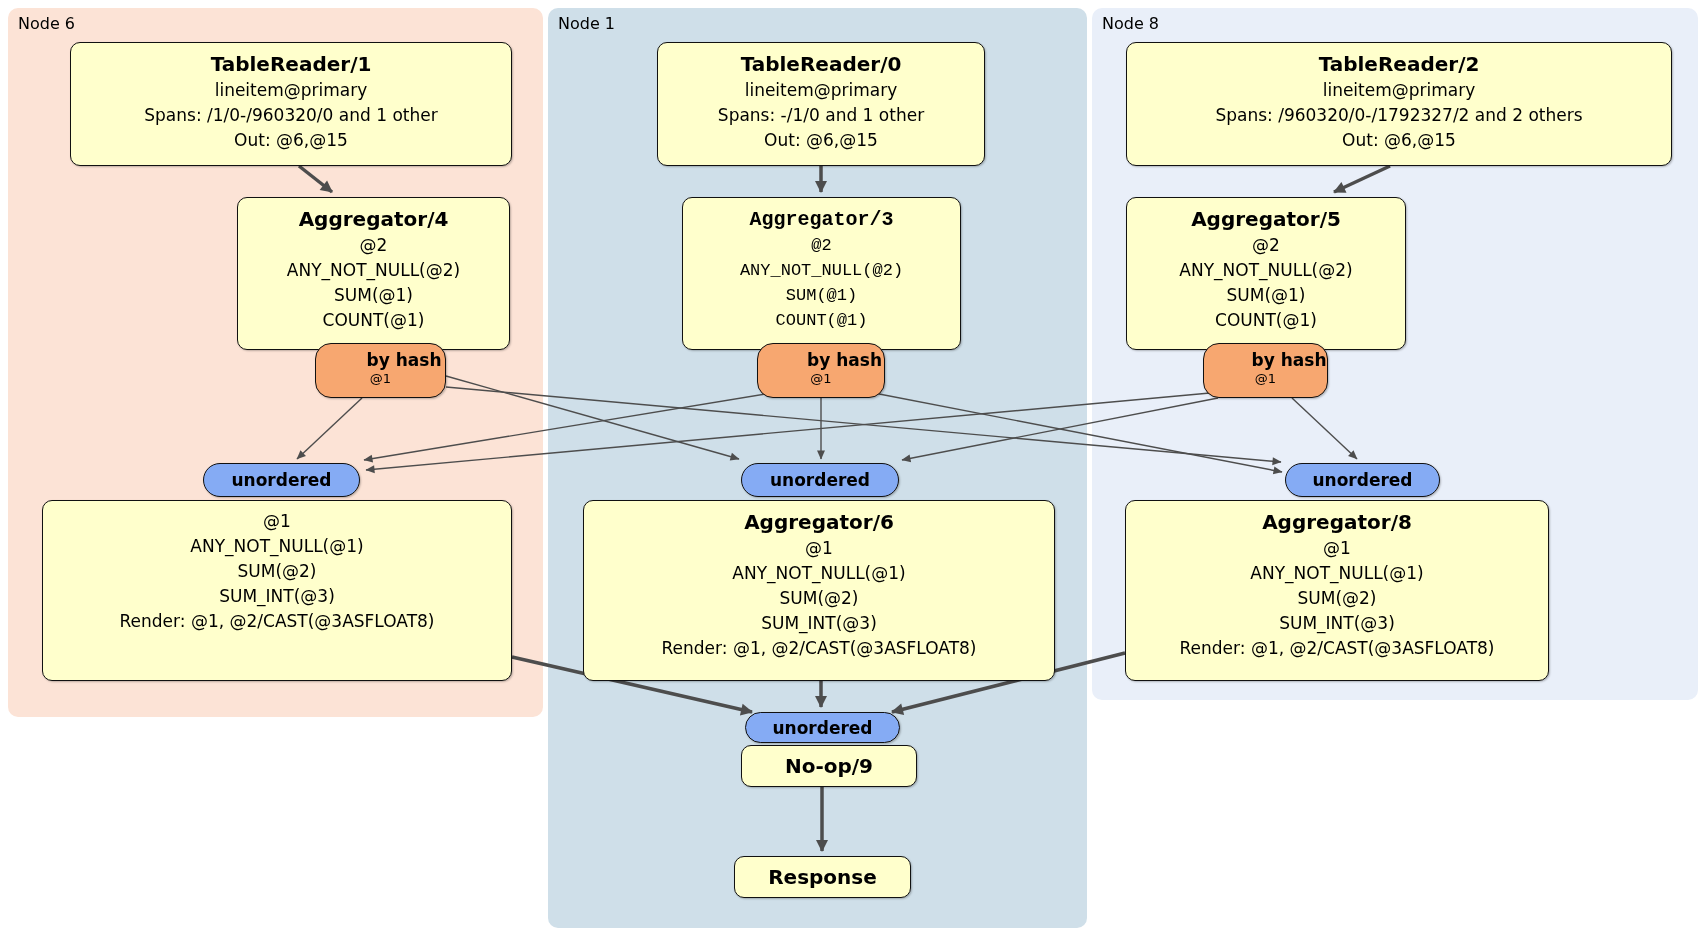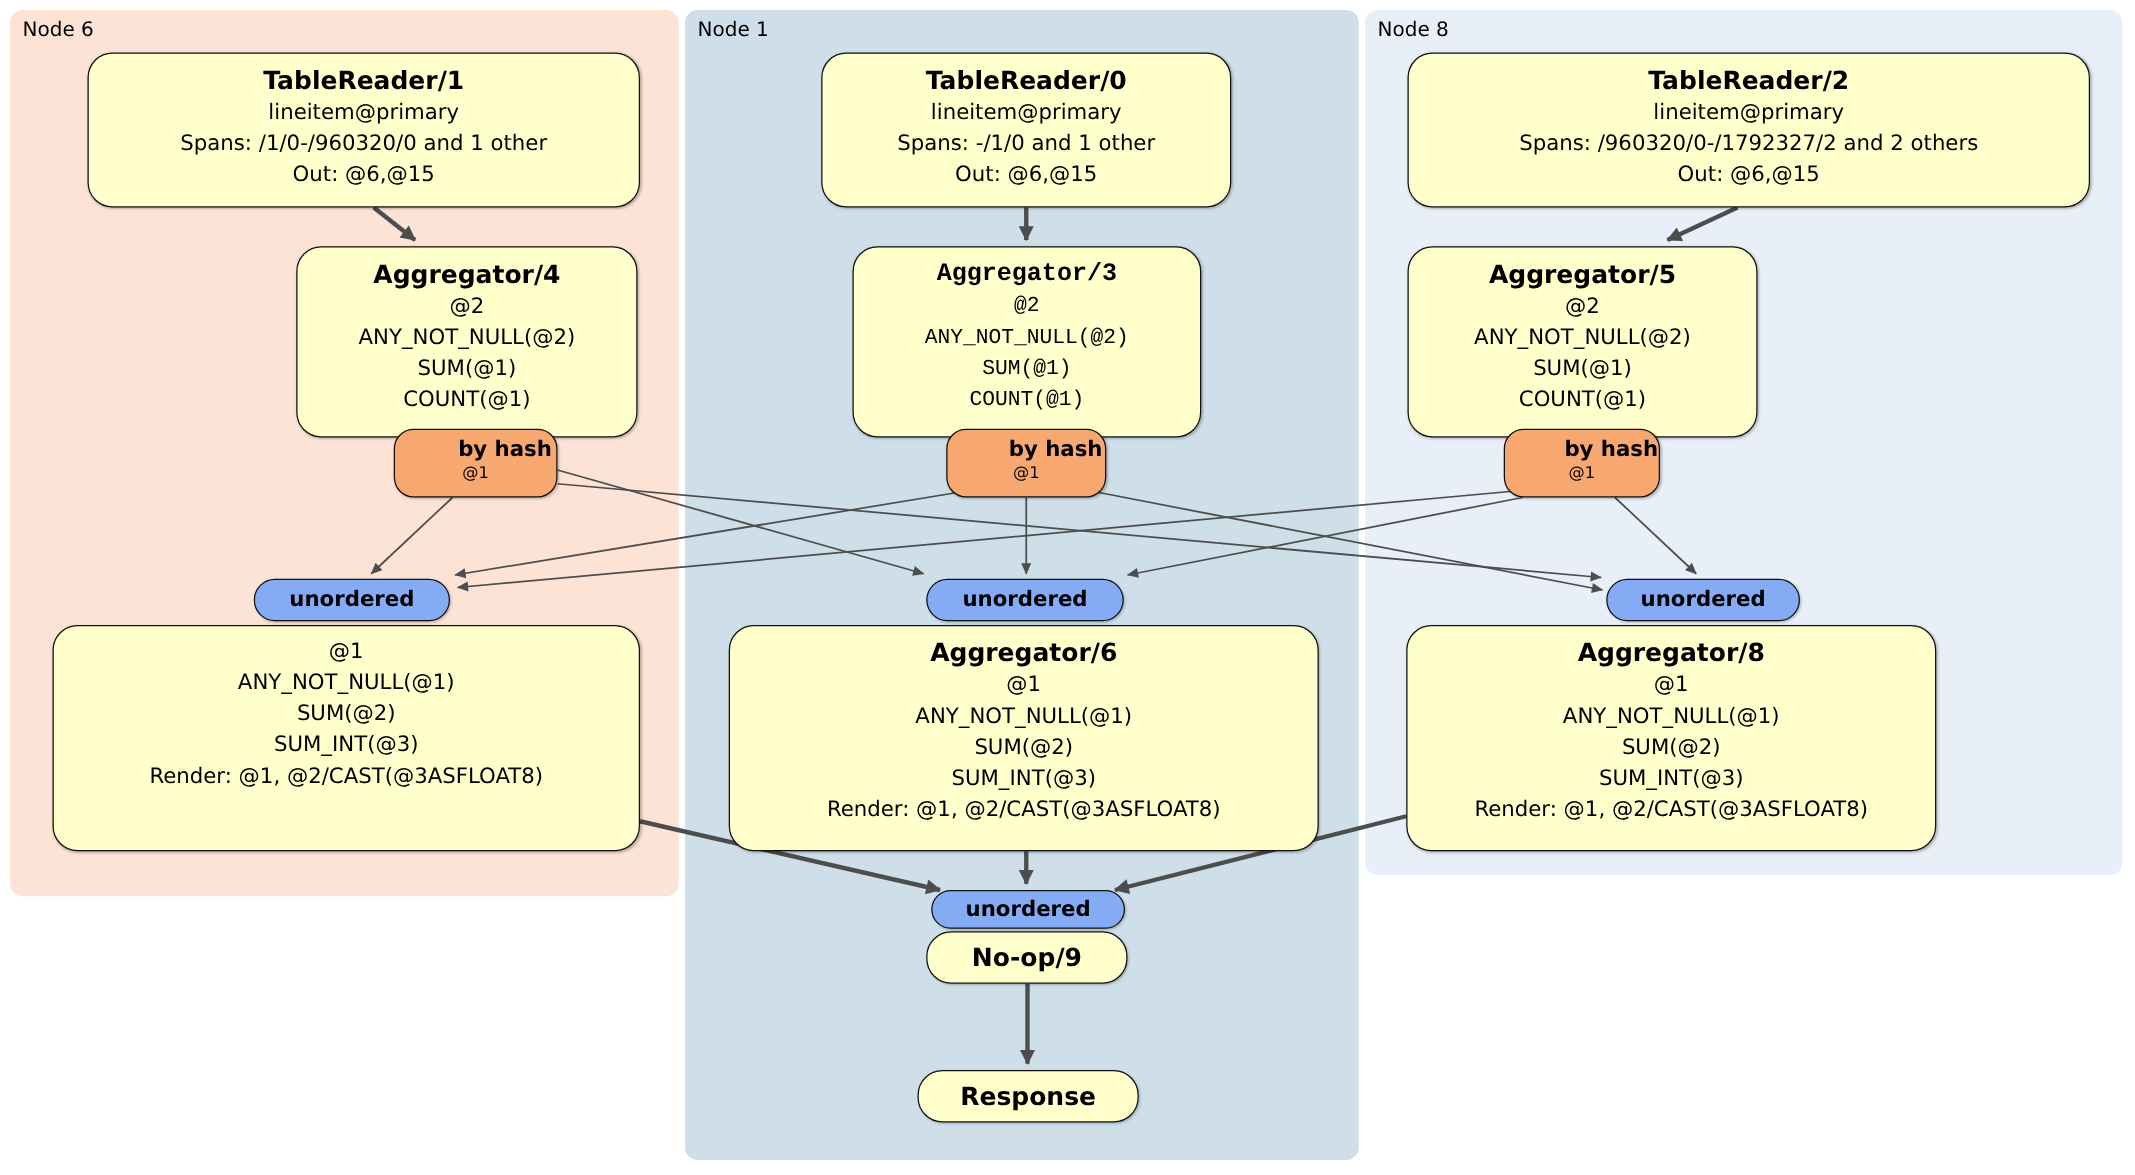--- a/index.html
+++ b/index.html
@@ -10,21 +10,21 @@
   .region{position:absolute;border-radius:10px;z-index:1;}
   .region-label{position:absolute;top:6px;left:10px;font-size:16px;color:#000;}
   #region-node3{left:8px;top:8px;width:535px;height:709px;background:var(--node3-bg);}
   #region-node1{left:548px;top:8px;width:539px;height:920px;background:var(--node1-bg);}
   #region-node2{left:1092px;top:8px;width:606px;height:692px;background:var(--node2-bg);}
   #edge-layer{position:absolute;left:0;top:0;z-index:2;}
   .edge-thick{stroke:var(--edge-color);stroke-width:3.5;fill:none;}
   .edge-thin{stroke:var(--edge-color);stroke-width:1.4;fill:none;}
   .pbox{
     position:absolute;z-index:3;background:var(--box-bg);
-    border:1.8px solid #111;border-radius:20px;
+    border:1.8px solid #111;border-radius:10px;
     box-shadow:1px 1px 2px rgba(0,0,0,0.25);
     text-align:center;box-sizing:border-box;padding-top:8px;
   }
   .pbox .title{font-weight:bold;font-size:20px;line-height:27px;}
   .pbox .bline{font-size:17px;line-height:25px;white-space:nowrap;}
   .pbox.single{display:flex;align-items:center;justify-content:center;padding:0;}
   .badge{
     position:absolute;z-index:4;border:1.8px solid #111;
     text-align:center;box-sizing:border-box;
     box-shadow:1px 1px 2px rgba(0,0,0,0.25);
@@ -40,21 +40,21 @@
   
   #box-tr1{left:70px;top:42px;width:442px;height:124px;}
   #box-tr0{left:657px;top:42px;width:328px;height:124px;}
   #box-tr2{left:1126px;top:42px;width:546px;height:124px;}
   #box-agg4{left:237px;top:197px;width:273px;height:153px;}
   #box-agg3{left:682px;top:197px;width:279px;height:153px;font-family:Liberation Mono, monospace;}
   #box-agg5{left:1126px;top:197px;width:280px;height:153px;}
   #box-agg7{left:42px;top:500px;width:470px;height:181px;}
   #box-agg6{left:583px;top:500px;width:472px;height:181px;}
   #box-agg8{left:1125px;top:500px;width:424px;height:181px;}
-  #box-noop{left:741px;top:745px;width:161px;height:42px;font-weight:bold;font-size:20px;}
+  #box-noop{left:741px;top:745px;width:176px;height:42px;font-weight:bold;font-size:20px;}
   #box-response{left:734px;top:856px;width:177px;height:42px;font-weight:bold;font-size:20px;}
   #badge-byhash-l{left:315px;top:343px;width:131px;height:55px;}
   #badge-byhash-m{left:757px;top:343px;width:128px;height:55px;}
   #badge-byhash-r{left:1203px;top:343px;width:125px;height:55px;}
   #badge-unordered-l{left:203px;top:463px;width:157px;height:34px;}
   #badge-unordered-m{left:741px;top:463px;width:158px;height:34px;}
   #badge-unordered-r{left:1285px;top:463px;width:155px;height:34px;}
   #badge-unordered-final{left:745px;top:712px;width:155px;height:31px;}
 </style>
 </head>

